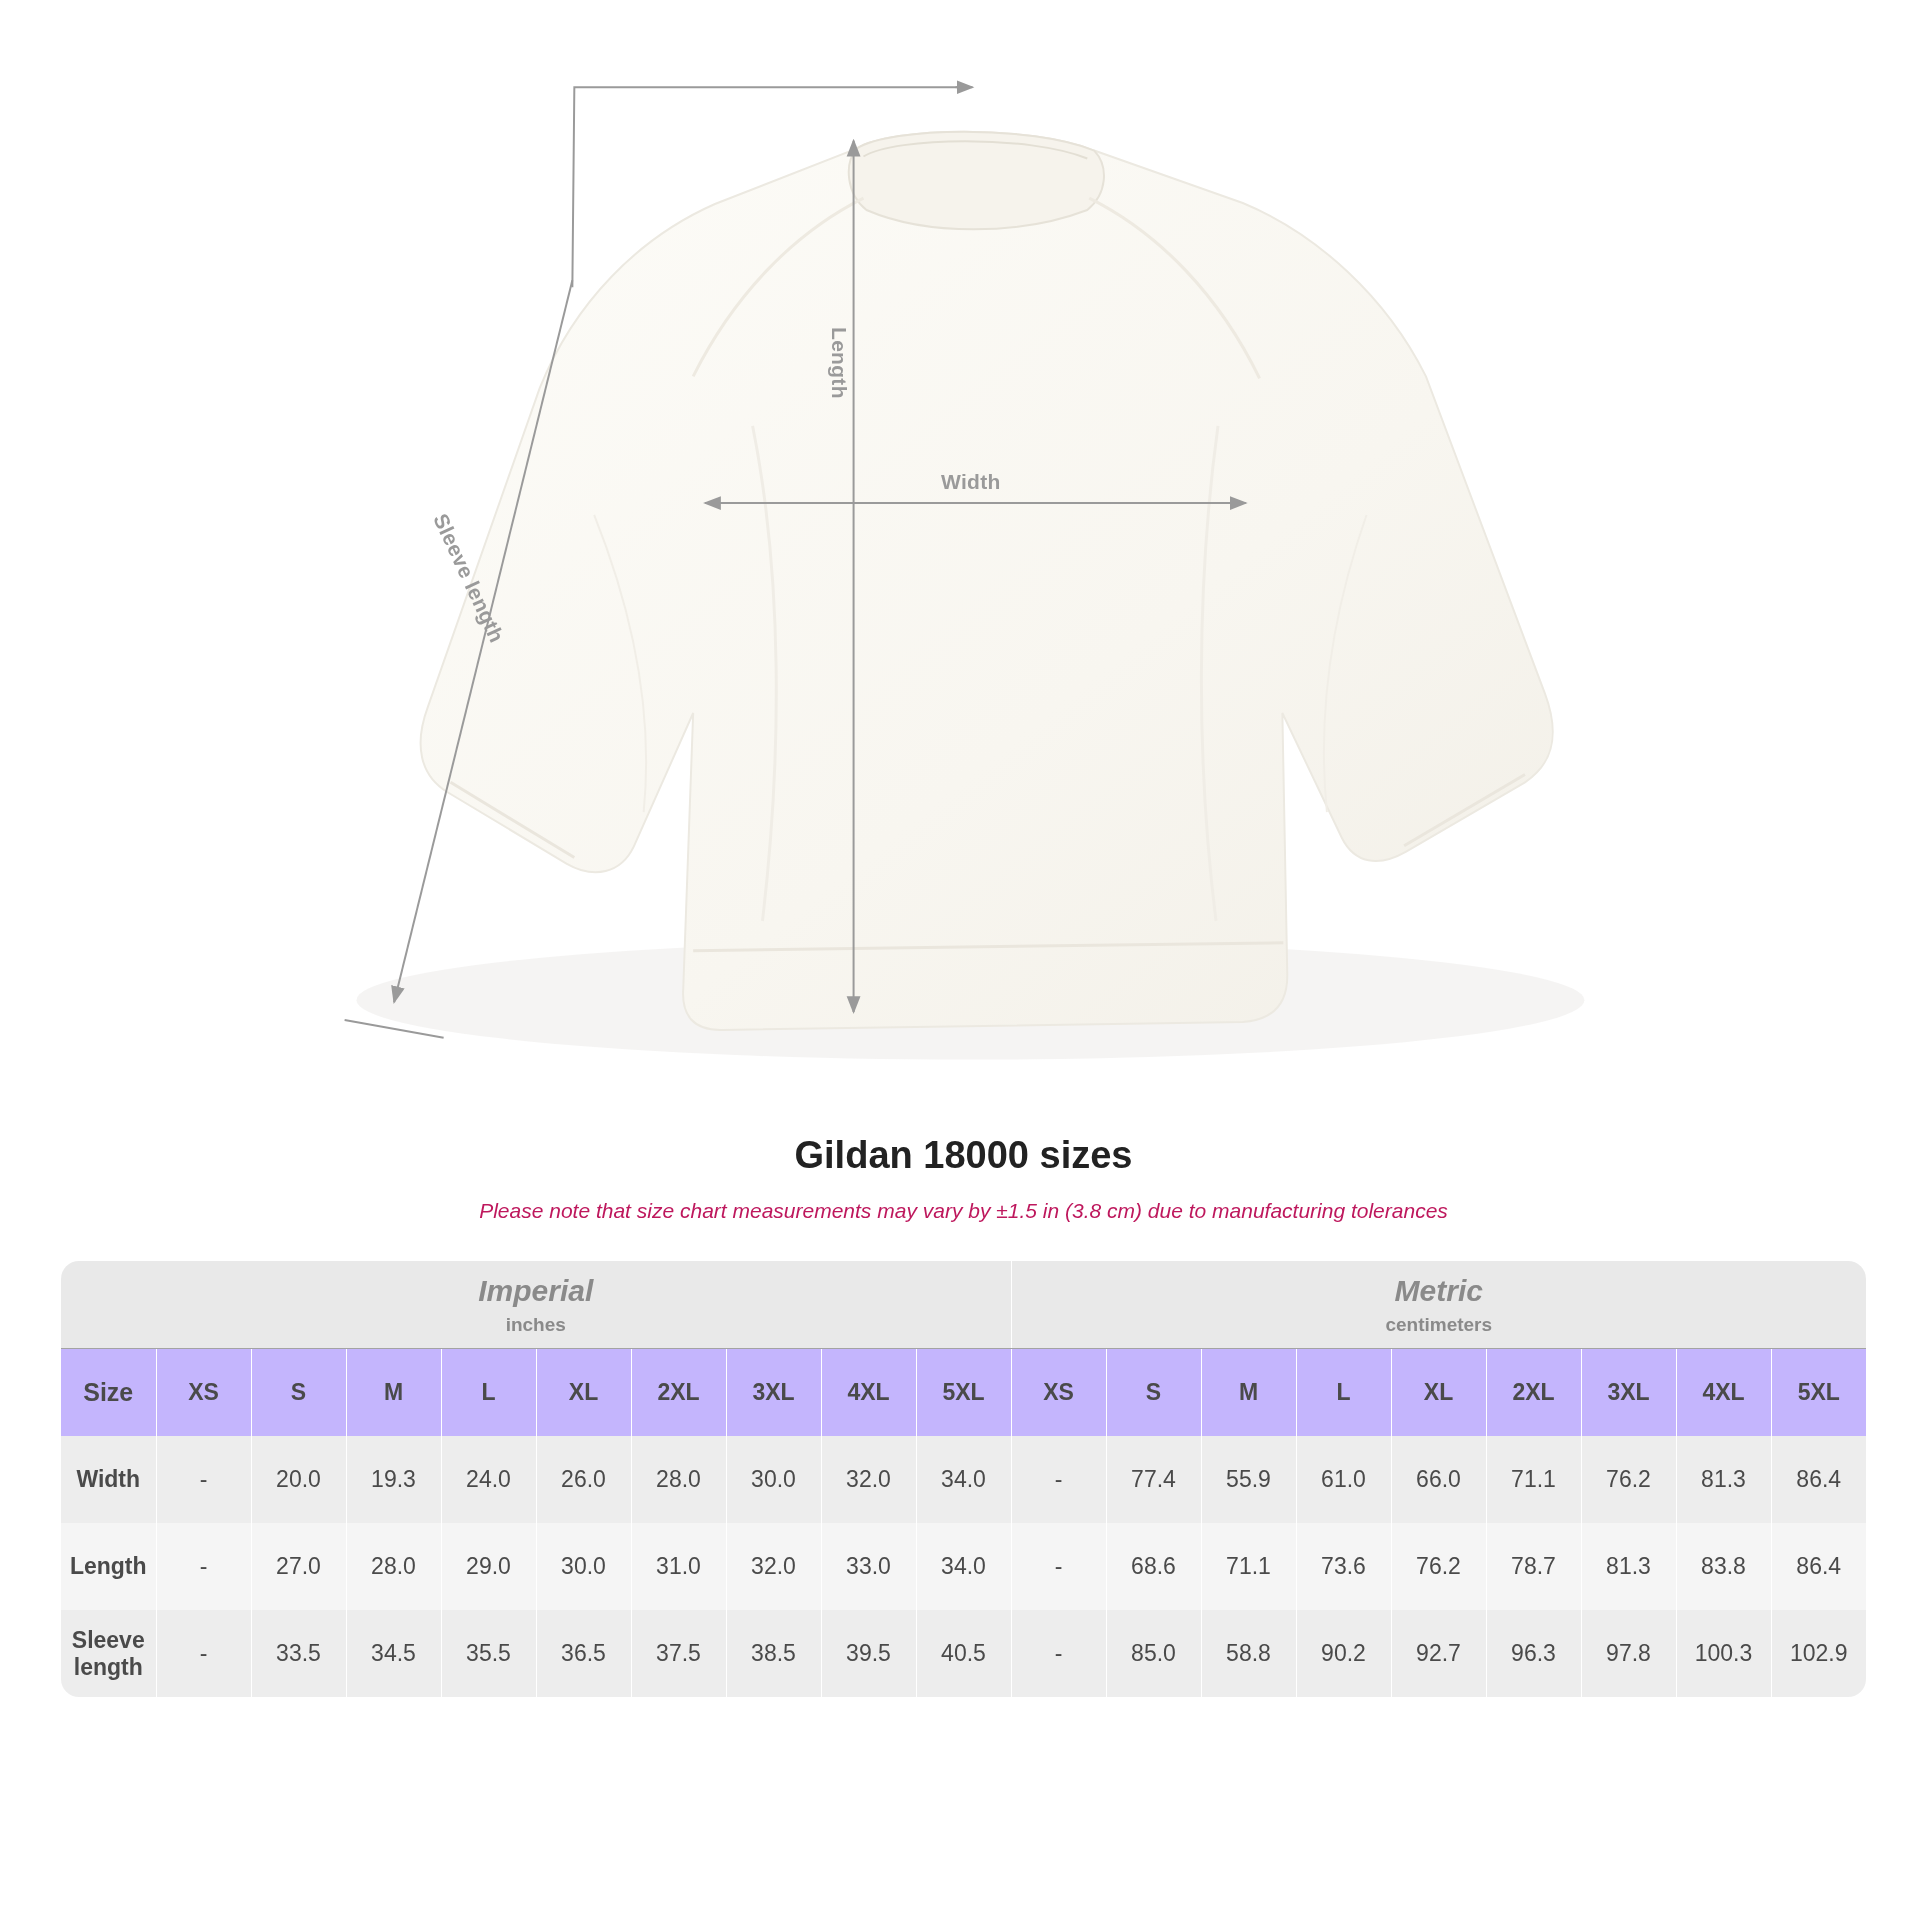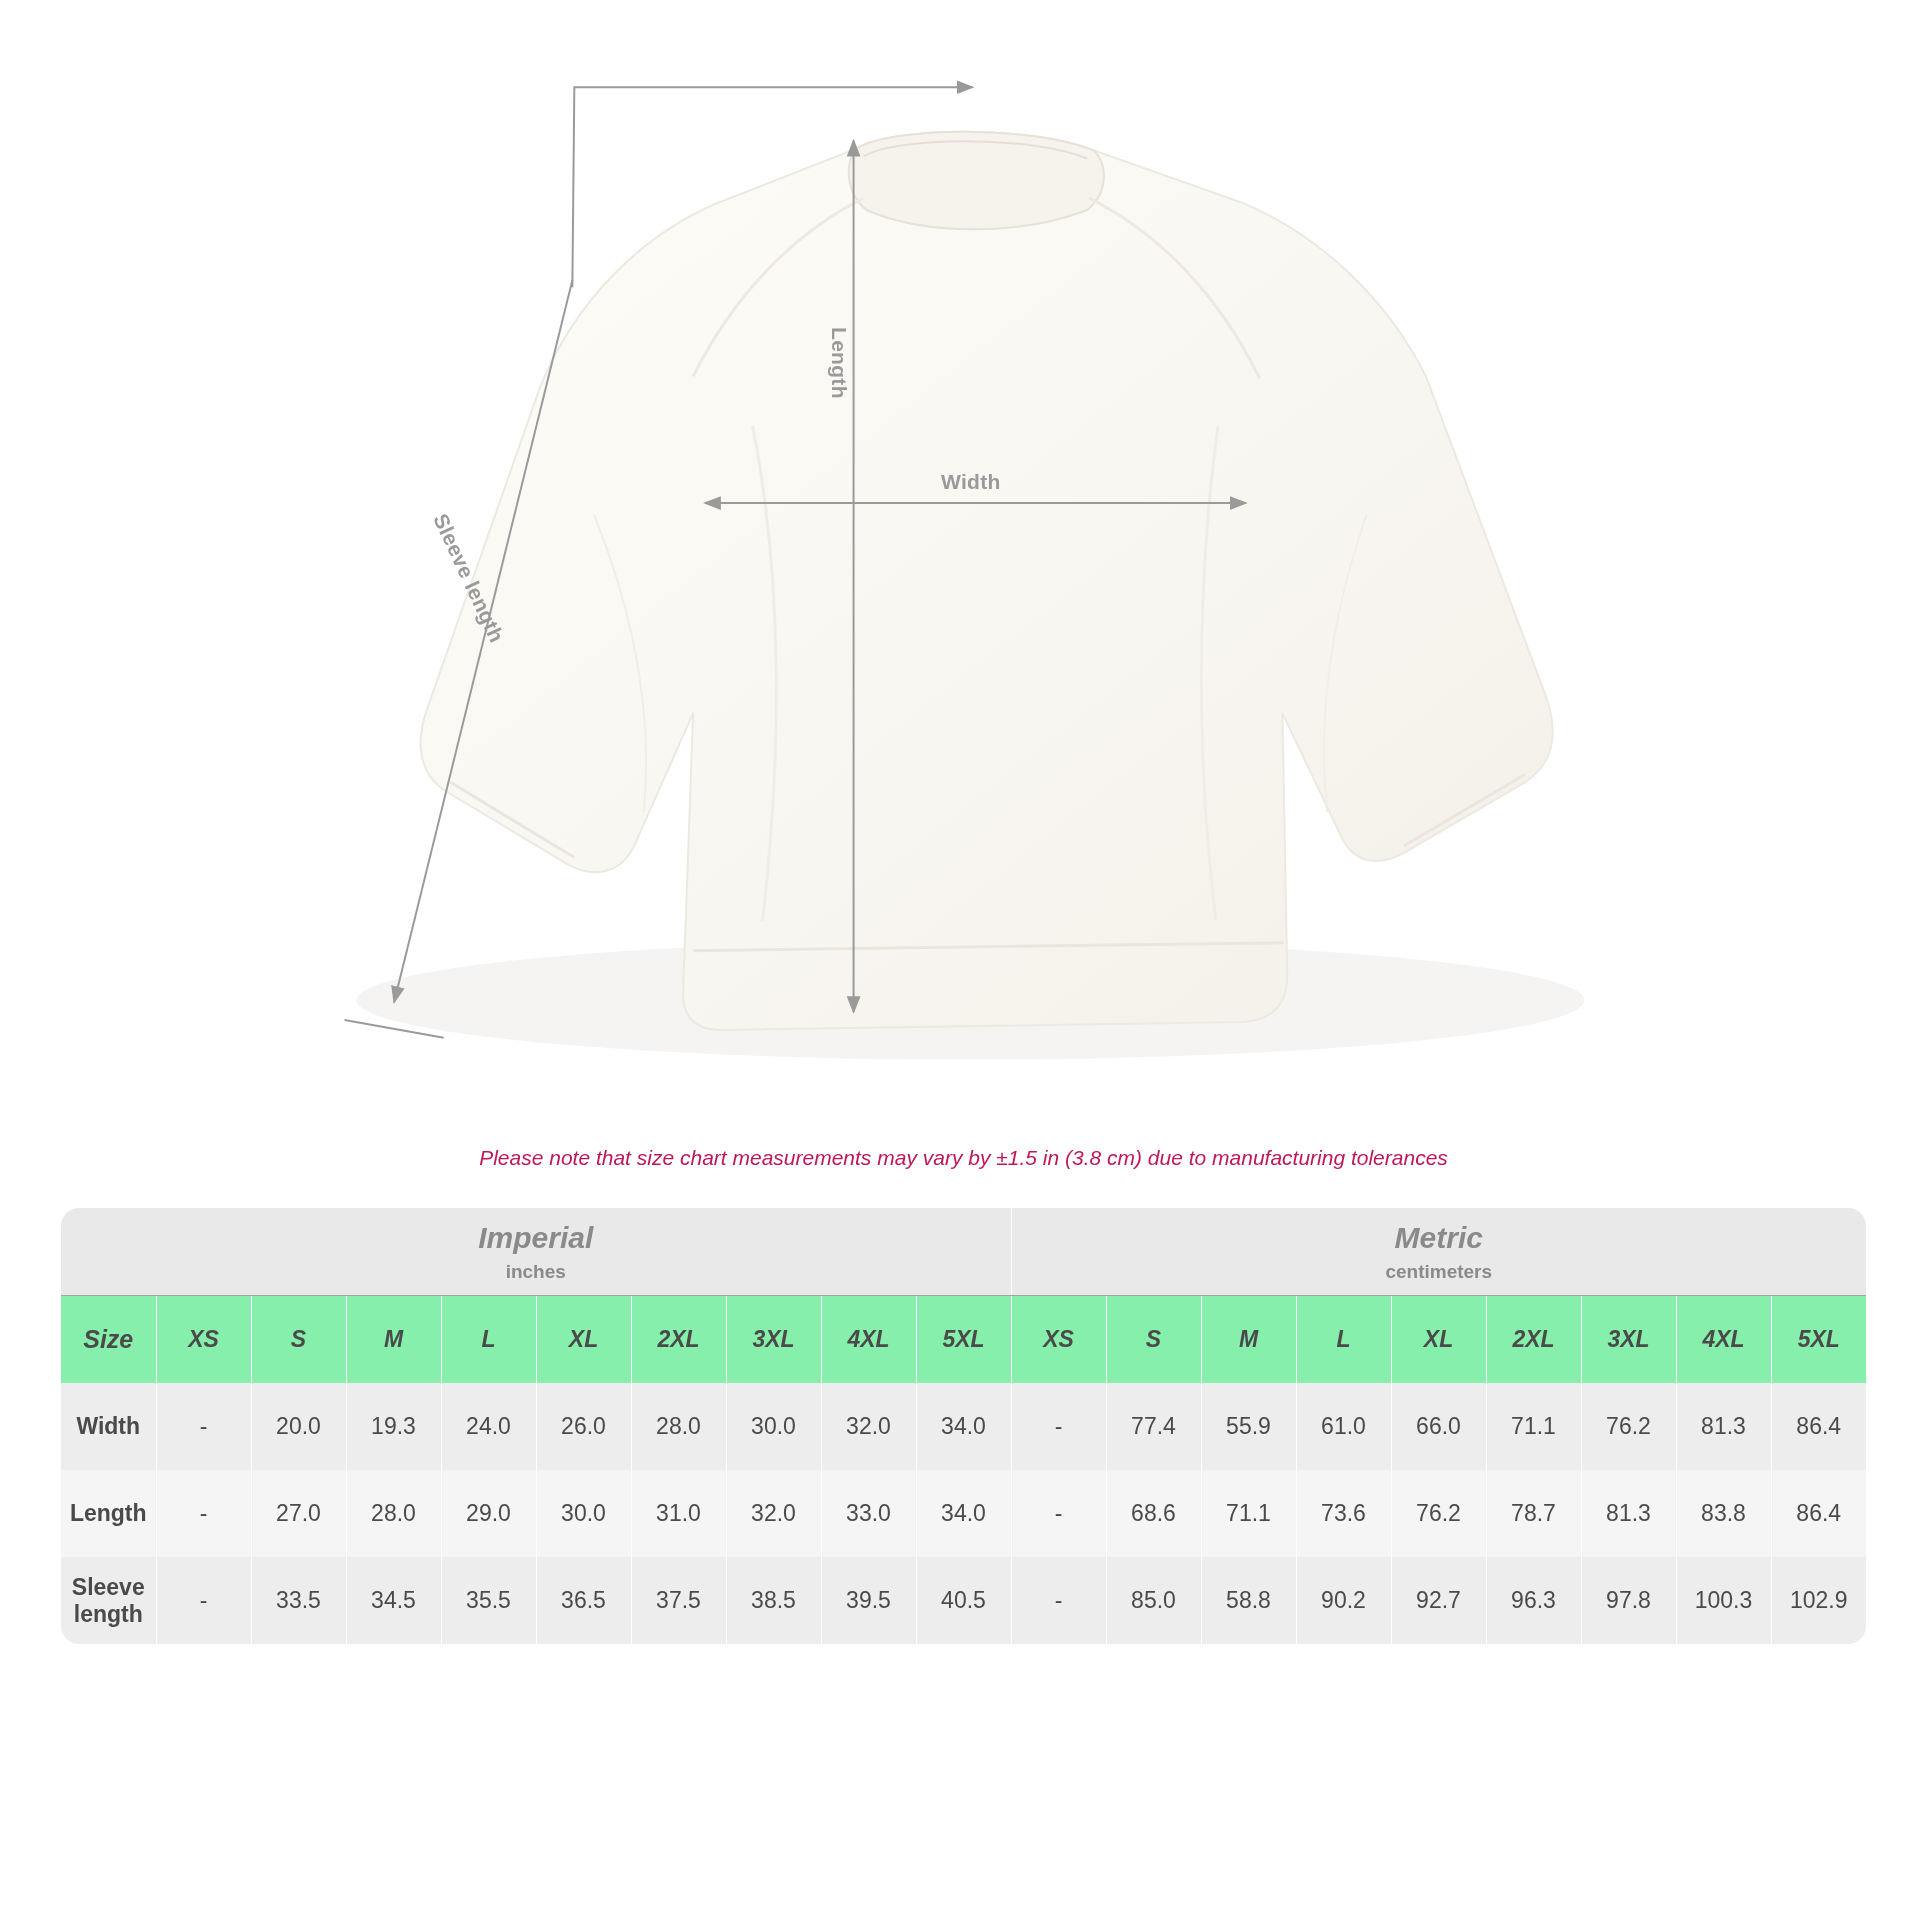--- a/index.html
+++ b/index.html
@@ -110,27 +110,26 @@
     color: #8a8a8a;
     display: block;
   }
   .unit-sub {
     font-size: 19px;
     color: #8a8a8a;
     display: block;
     margin-top: 6px;
   }
   .hdr-row th {
-    background: #86efac;
+    background: #c4b5fd;
     font-weight: bold;
     color: #555;
     font-size: 24px;
     height: 95px;
     border-right: 1px solid #f0f0f0;
-    font-style: italic;
   }
   .hdr-row th.rowlabel {
     font-size: 25px;
   }
   tr.band td {
     background: #ededed;
   }
   tr.band-alt td {
     background: #f5f5f5;
   }
@@ -211,20 +210,21 @@
       <line x1="965" y1="88" x2="982" y2="88" stroke="#9a9a9a" stroke-width="2" marker-end="url(#arrowEnd)"></line>
       <line x1="578" y1="283" x2="398" y2="1012" stroke="#9a9a9a" stroke-width="2" marker-end="url(#arrowEnd)"></line>
       <line x1="348" y1="1030" x2="448" y2="1048" stroke="#9a9a9a" stroke-width="2"></line>
     </svg>
 
     <div class="dim-label width-lbl">Width</div>
     <div class="dim-label length-lbl">Length</div>
     <div class="dim-label sleeve-lbl">Sleeve length</div>
   </div>
 
+  <div class="title">Gildan 18000 sizes</div>
   <div class="subtitle">Please note that size chart measurements may vary by ±1.5 in (3.8 cm) due to manufacturing tolerances</div>
 
   <div class="table-wrap">
     <table class="size-table">
       <thead>
         <tr class="unit-row">
           <th colspan="10">
             <span class="unit-main">Imperial</span>
             <span class="unit-sub">inches</span>
           </th>

